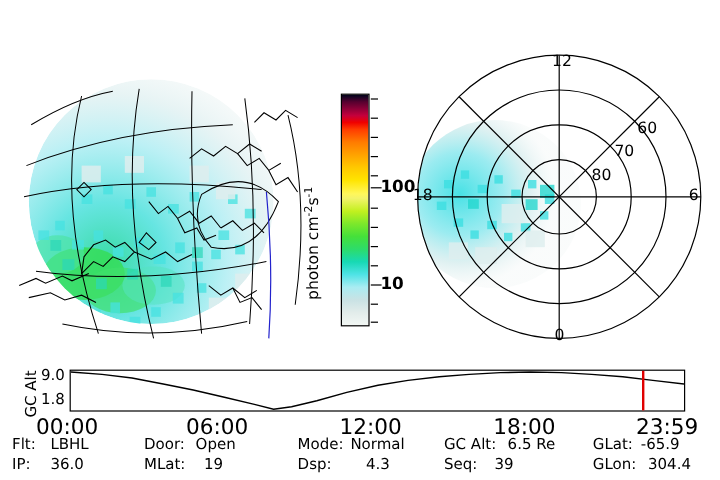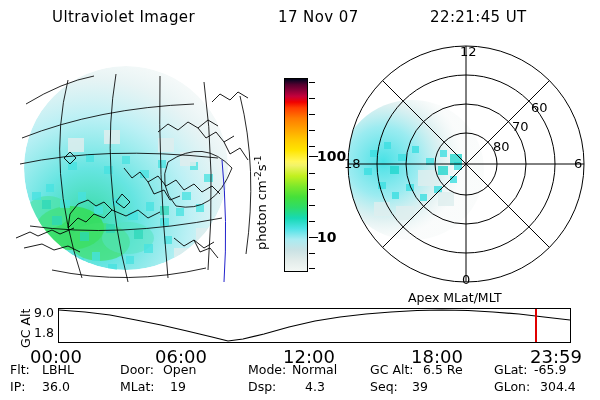--- a/index.html
+++ b/index.html
@@ -82,25 +82,20 @@
   #status{position:absolute;left:0;top:362px;width:556px;height:36px;}
   .st{position:absolute;font-size:12.5px;white-space:nowrap;}
   .st-r0{top:0px;}
   .st-r1{top:17px;}
 </style>
 </head>
 <body>
 
 <div class="stage">
 
-  <div class="abs" id="header">
-    <span id="hdr-title">Ultraviolet Imager</span>
-    <span id="hdr-date">17 Nov 07</span>
-    <span id="hdr-time">22:21:45 UT</span>
-  </div>
 
   <div class="panel" id="geo-panel">
     <svg width="252" height="246" viewBox="0 0 252 246">
       <defs>
         <clipPath id="geoDisc">
             <circle cx="118" cy="126" r="102"></circle>
           </clipPath>
         <radialGradient id="auroraGeo" cx="0.32" cy="0.74" r="0.85">
           <stop offset="0%" stop-color="#2fd9a0" stop-opacity="0.95"></stop>
           <stop offset="28%" stop-color="#55e2de" stop-opacity="0.9"></stop>
@@ -293,21 +288,20 @@
 
   <div class="abs" style="left:460px;top:44px;font-size:13px"><span>12</span></div>
   <div class="abs" style="left:344px;top:156px;font-size:13px"><span>18</span></div>
   <div class="abs" style="left:574px;top:156px;font-size:13px"><span>6</span></div>
   <div class="abs" style="left:462px;top:272px;font-size:13px"><span>0</span></div>
 
   <div class="abs" style="left:531px;top:100px;font-size:13px"><span>60</span></div>
   <div class="abs" style="left:512px;top:119px;font-size:13px"><span>70</span></div>
   <div class="abs" style="left:493px;top:139px;font-size:13px"><span>80</span></div>
 
-  <div class="caption" id="polar-caption">Apex MLat/MLT</div>
 
   <div id="tl-ylabel">GC Alt</div>
   <div class="tl-ytick" id="tl-y-top">9.0</div>
   <div class="tl-ytick" id="tl-y-bot">1.8</div>
 
   <div class="abs" id="timeline">
     <svg width="511" height="33" viewBox="0 0 511 33" preserveAspectRatio="none">
       <polyline fill="none" stroke="#000" stroke-width="1.2" vector-effect="non-scaling-stroke" points="0,1 26,3 51,6 77,11 102,16 128,22 153,28 169,32 184,30 205,25 230,18 256,12
                 281,8 307,5 332,3 358,1.5 383,1 409,1.5 434,3 460,5 485,8 511,11"></polyline>
     </svg>

